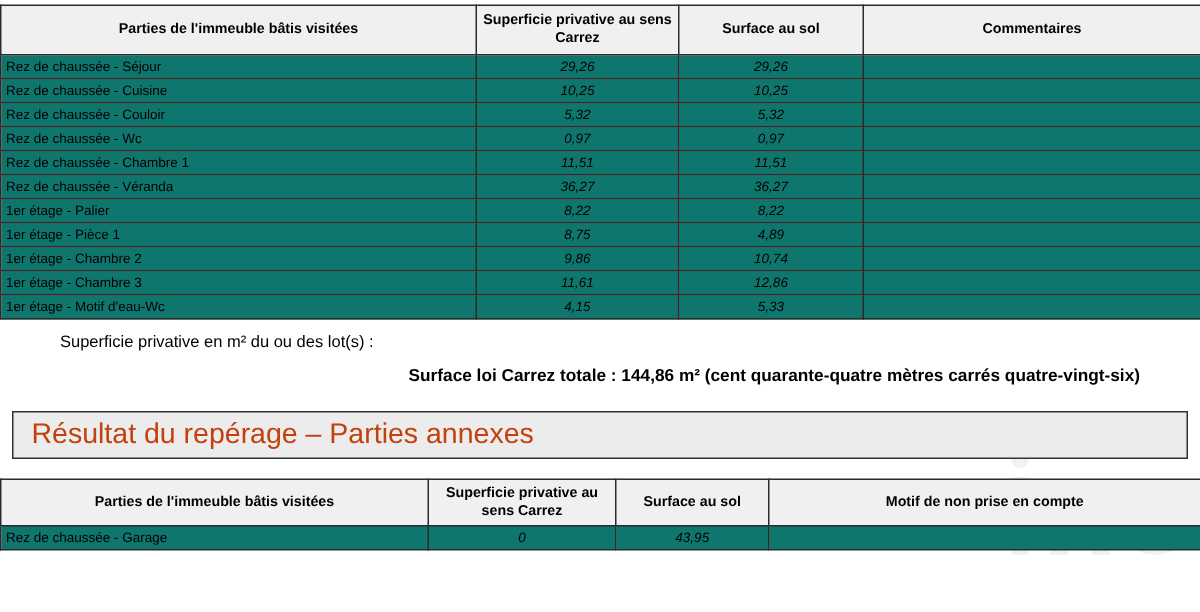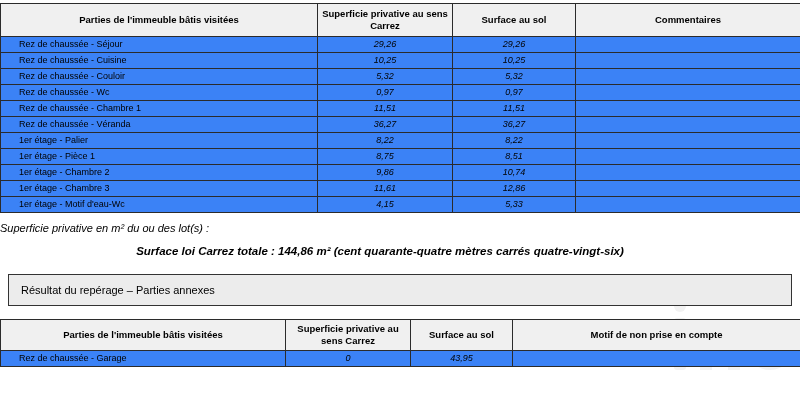--- a/index.html
+++ b/index.html
@@ -47,67 +47,67 @@
     background: #f0f0f0;
     font-weight: bold;
     font-size: 9.5px;
     text-align: center;
     padding: 3px 2px;
     line-height: 1.25;
     vertical-align: middle;
   }
   table.rep td {
     border: 1px solid #2b2b2b;
-    padding: 1px 18px;
+    padding: 1px 3px;
     height: 13px;
     line-height: 13px;
     font-size: 9px;
-    background: #3b82f6;
+    background: #0f766e;
   }
   td.left { text-align: left; }
   td.num  { text-align: center; font-style: italic; }
   td.blank { }
 
   
   #table-surfaces { width: 800px; margin: 0; }
   #table-surfaces .c0 { width: 317px; }
   #table-surfaces .c1 { width: 135px; }
   #table-surfaces .c2 { width: 123px; }
   #table-surfaces .c3 { width: 225px; }
   #table-surfaces thead th { height: 26px; }
 
   
   .totals-block {
     margin-top: 9px;
+    padding-left: 40px;
     font-size: 11px;
-    font-style: italic;
   }
   .totals-intro {
     font-size: 11px;
     margin-bottom: 9px;
   }
   .totals-lines {
-    text-align: center;
+    text-align: right;
     font-weight: bold;
     font-size: 11.5px;
     line-height: 1.45;
     padding-right: 40px;
   }
 
   
   .section-bar {
     margin: 14px 8px 0 8px;
     border: 1px solid #333333;
     background: #ececec;
     height: 30px;
     line-height: 30px;
     padding-left: 12px;
-    font-size: 11px;
+    font-size: 19px;
     font-weight: normal;
-    color: #000000;
+    color: #c2410c;
     position: relative;
     z-index: 2;
   }
 
   
   #table-annexes { width: 800px; margin-top: 13px; }
   #table-annexes .a0 { width: 285px; }
   #table-annexes .a1 { width: 125px; }
   #table-annexes .a2 { width: 102px; }
   #table-annexes .a3 { width: 288px; }
@@ -183,21 +183,21 @@
         </tr>
         <tr>
           <td class="left">1er étage - Palier</td>
           <td class="num">8,22</td>
           <td class="num">8,22</td>
           <td class="blank"></td>
         </tr>
         <tr>
           <td class="left">1er étage - Pièce 1</td>
           <td class="num">8,75</td>
-          <td class="num">8,51</td>
+          <td class="num">4,89</td>
           <td class="blank"></td>
         </tr>
         <tr>
           <td class="left">1er étage - Chambre 2</td>
           <td class="num">9,86</td>
           <td class="num">10,74</td>
           <td class="blank"></td>
         </tr>
         <tr>
           <td class="left">1er étage - Chambre 3</td>

